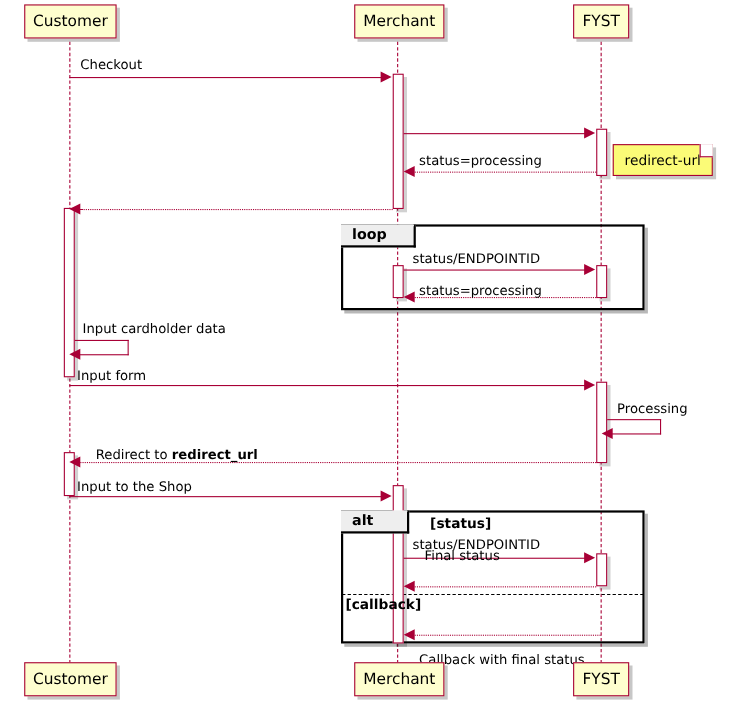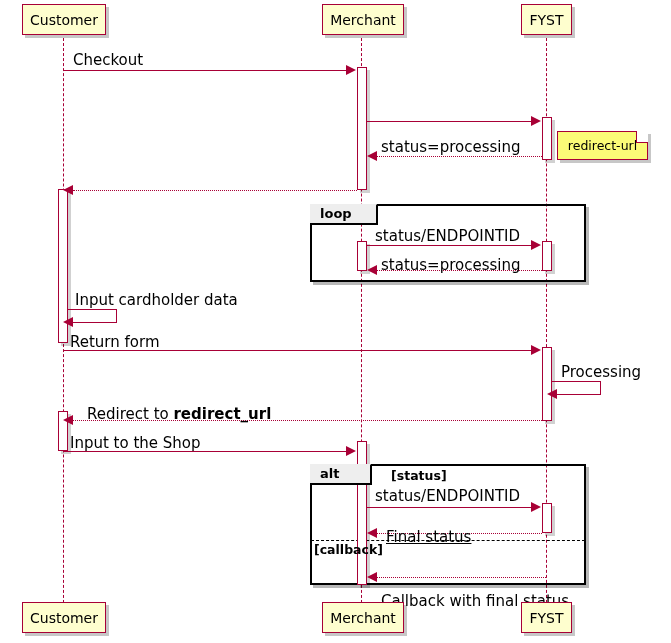--- a/index.html
+++ b/index.html
@@ -47,21 +47,21 @@
   }
   .msg-line.dotted{border-top:1.5px dotted #A80036;}
   .arrow{
     position:absolute;width:0;height:0;z-index:21;
     border-top:5px solid transparent;
     border-bottom:5px solid transparent;
   }
   .arrow.right{border-left:10px solid #A80036;}
   .arrow.left{border-right:10px solid #A80036;}
   .msg-label{
-    position:absolute;font-size:15px;color:#000;
+    position:absolute;font-size:12px;color:#000;
     white-space:nowrap;z-index:22;line-height:1;
   }
   .msg-label b{font-weight:bold;}
 
   
   .selfcall{
     position:absolute;z-index:20;
     border:1.5px solid #A80036;
     border-left:none;
     box-sizing:border-box;
@@ -180,21 +180,21 @@
   <div class="arrow right" style="left:531px;top:240px;"></div>
 
   <div class="msg-label" style="left:381px;top:258px;">status=processing</div>
   <div class="msg-line dotted" style="left:377px;top:270px;width:165px;"></div>
   <div class="arrow left" style="left:367px;top:265px;"></div>
 
   <div class="msg-label" style="left:75px;top:293px;">Input cardholder data</div>
   <div class="selfcall" style="left:68px;top:309px;width:49px;height:14px;"></div>
   <div class="arrow left" style="left:63px;top:317px;"></div>
 
-  <div class="msg-label" style="left:70px;top:335px;">Return form</div>
+  <div class="msg-label" style="left:70px;top:335px;">Input form</div>
   <div class="msg-line" style="left:63px;top:350px;width:470px;"></div>
   <div class="arrow right" style="left:531px;top:345px;"></div>
 
   <div class="msg-label" style="left:561px;top:365px;">Processing</div>
   <div class="selfcall" style="left:552px;top:381px;width:49px;height:14px;"></div>
   <div class="arrow left" style="left:547px;top:389px;"></div>
 
   <div class="msg-label" style="left:87px;top:407px;">
     Redirect to <b>redirect_url</b>
   </div>
@@ -202,21 +202,21 @@
   <div class="arrow left" style="left:63px;top:415px;"></div>
 
   <div class="msg-label" style="left:70px;top:436px;">Input to the Shop</div>
   <div class="msg-line" style="left:63px;top:451px;width:285px;"></div>
   <div class="arrow right" style="left:346px;top:446px;"></div>
 
   <div class="msg-label" style="left:375px;top:489px;">status/ENDPOINTID</div>
   <div class="msg-line" style="left:367px;top:507px;width:166px;"></div>
   <div class="arrow right" style="left:531px;top:502px;"></div>
 
-  <div class="msg-label" style="left:386px;top:530px;text-decoration:underline;">Final status</div>
+  <div class="msg-label" style="left:386px;top:499px;">Final status</div>
   <div class="msg-line dotted" style="left:377px;top:533px;width:165px;"></div>
   <div class="arrow left" style="left:367px;top:528px;"></div>
 
   <div class="msg-label" style="left:381px;top:594px;">Callback with final status</div>
   <div class="msg-line dotted" style="left:377px;top:577px;width:169px;"></div>
   <div class="arrow left" style="left:367px;top:572px;"></div>
 
   <div class="participant" style="left:22px;top:4px;width:84px;height:31px;">
     <span>Customer</span>
   </div>

